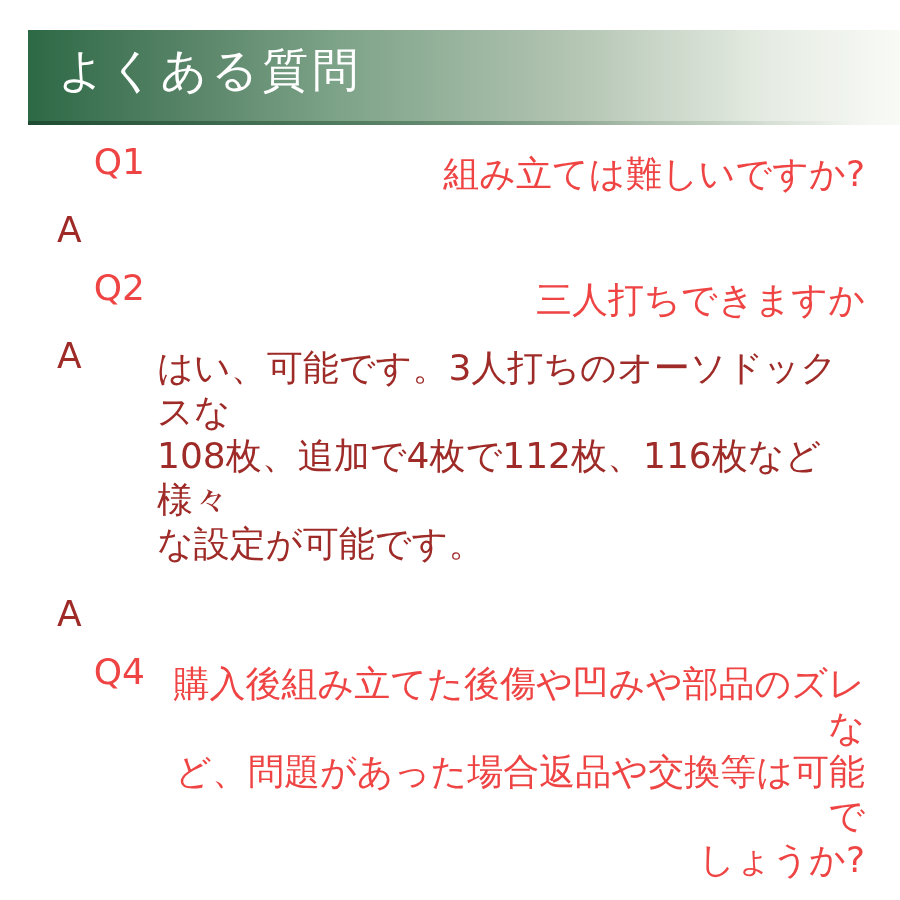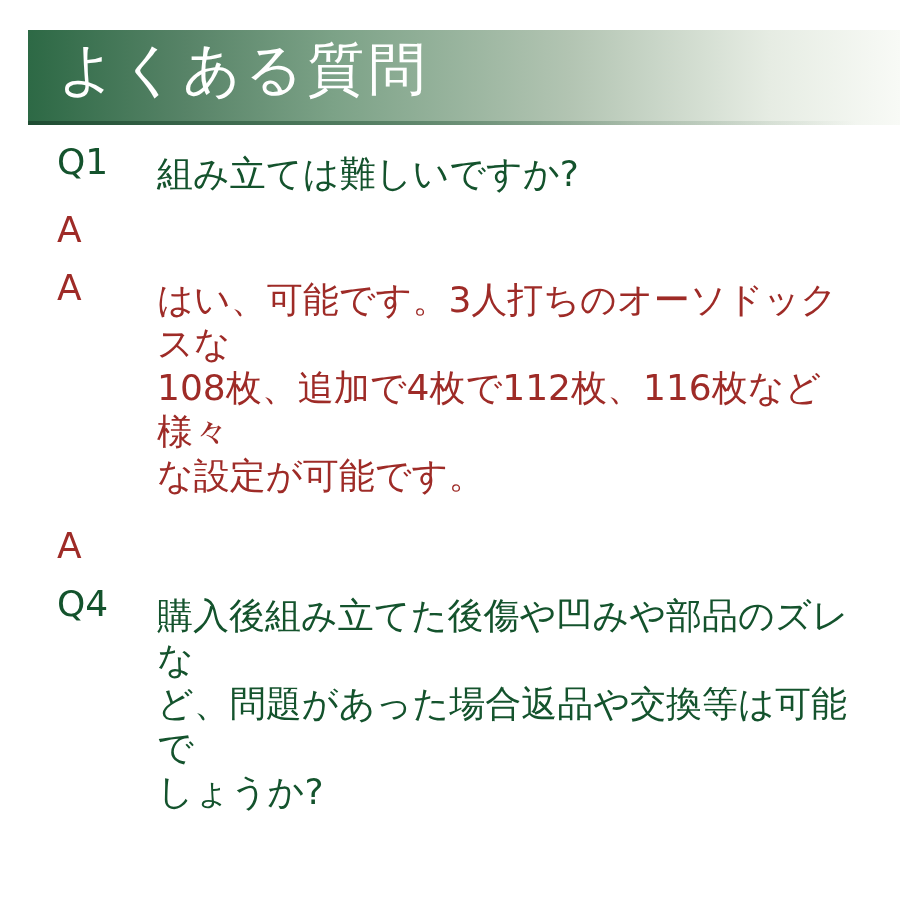--- a/index.html
+++ b/index.html
@@ -26,21 +26,21 @@
     position: absolute;
     left: 0; right: 0; bottom: 0;
     height: 4px;
     background: linear-gradient(90deg,
       #1e4c32 0%, #4f7a5e 35%,
       rgba(140,165,145,0.45) 70%,
       rgba(255,255,255,0) 95%);
   }
   .banner-title {
     margin: 0 0 16px 30px;
-    font-size: 57px;
+    font-size: 46px;
     font-weight: 400;
     letter-spacing: 4px;
     color: #ffffff;
     line-height: 1;
   }
   
   .faq {
     position: absolute;
     left: 57px; top: 140px;
     width: 820px;
@@ -52,21 +52,21 @@
     font-size: 36px;
     line-height: 44px;
   }
   .qa-text {
     margin: 12px;
     flex: 1 1 auto;
     font-size: 36px;
     line-height: 44px;
     white-space: pre-line;
   }
-  .q-label, .q-text { color: #14532d; }
+  .q-label, .q-text { color: #ef4444; text-align: right; }
   .a-label, .a-text { color: #9e2b27; }
 </style>
 </head>
 <body>
 
 <div class="banner">
   <h1 class="banner-title">よくある質問</h1>
 </div>
 
 <div class="faq">
@@ -75,20 +75,24 @@
     <div class="qa-row">
       <span class="qa-label q-label">Q1</span>
       <p class="qa-text q-text">組み立ては難しいですか?</p>
     </div>
     <div class="qa-row">
       <span class="qa-label a-label">A</span>
     </div>
   </section>
 
   <section class="faq-item">
+    <div class="qa-row">
+      <span class="qa-label q-label">Q2</span>
+      <p class="qa-text q-text">三人打ちできますか</p>
+    </div>
     <div class="qa-row">
       <span class="qa-label a-label">A</span>
       <p class="qa-text a-text">はい、可能です。3人打ちのオーソドックスな
 108枚、追加で4枚で112枚、116枚など様々
 な設定が可能です。</p>
     </div>
   </section>
 
   <section class="faq-item">
     <div class="qa-row">

